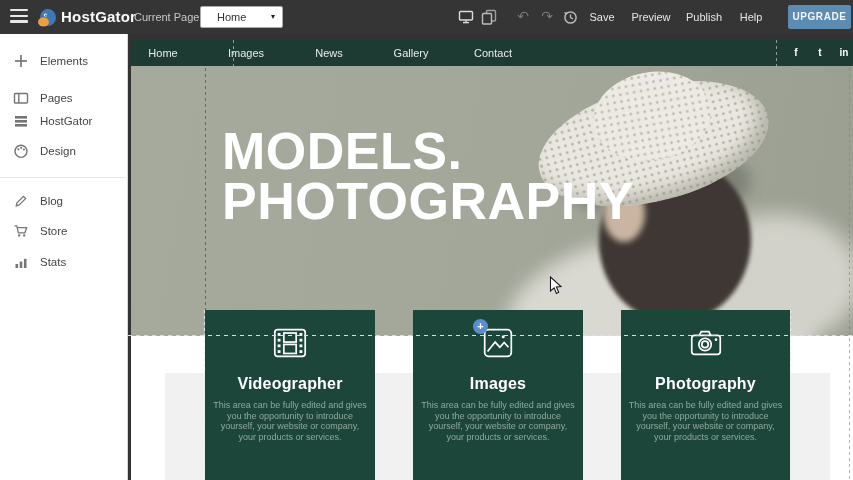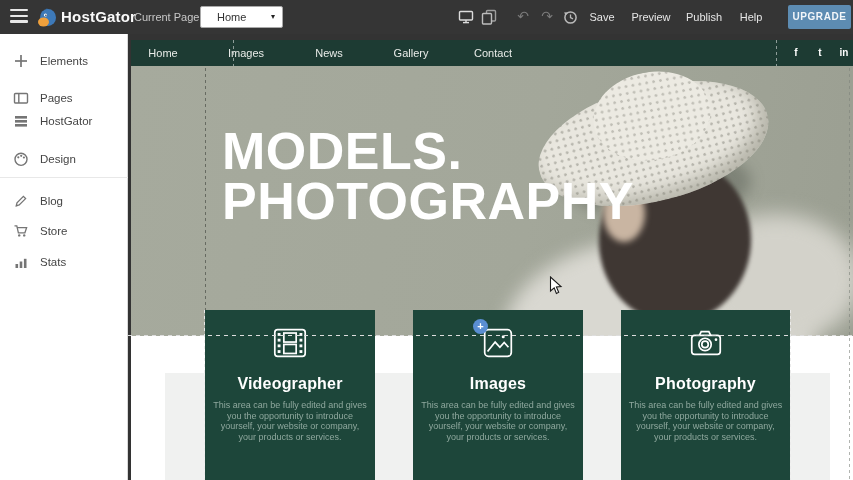--- a/index.html
+++ b/index.html
@@ -154,21 +154,21 @@
       <span class="ic">
         <svg width="16" height="16" viewBox="0 0 16 16" fill="currentColor">
             <rect x="2" y="3" width="12" height="2.6"></rect>
             <rect x="2" y="7" width="12" height="2.6"></rect>
             <rect x="2" y="11" width="12" height="2.6"></rect>
           </svg>
       </span>
       <span class="lb">HostGator</span>
     </div>
 
-    <div class="sb-item" style="top:105px;margin-top:8px;">
+    <div class="sb-item" style="top:105px;">
       <span class="ic">
         <svg width="16" height="16" viewBox="0 0 16 16" fill="none">
             <circle cx="8" cy="8.3" r="6" stroke="currentColor" stroke-width="1.4"></circle>
             <circle cx="5.3" cy="6.3" r="1.1" fill="currentColor"></circle>
             <circle cx="8.2" cy="4.8" r="1.1" fill="currentColor"></circle>
             <circle cx="10.9" cy="6.5" r="1.1" fill="currentColor"></circle>
             <circle cx="8.2" cy="11.4" r="2" fill="#fff"></circle>
           </svg>
       </span>
       <span class="lb">Design</span>

